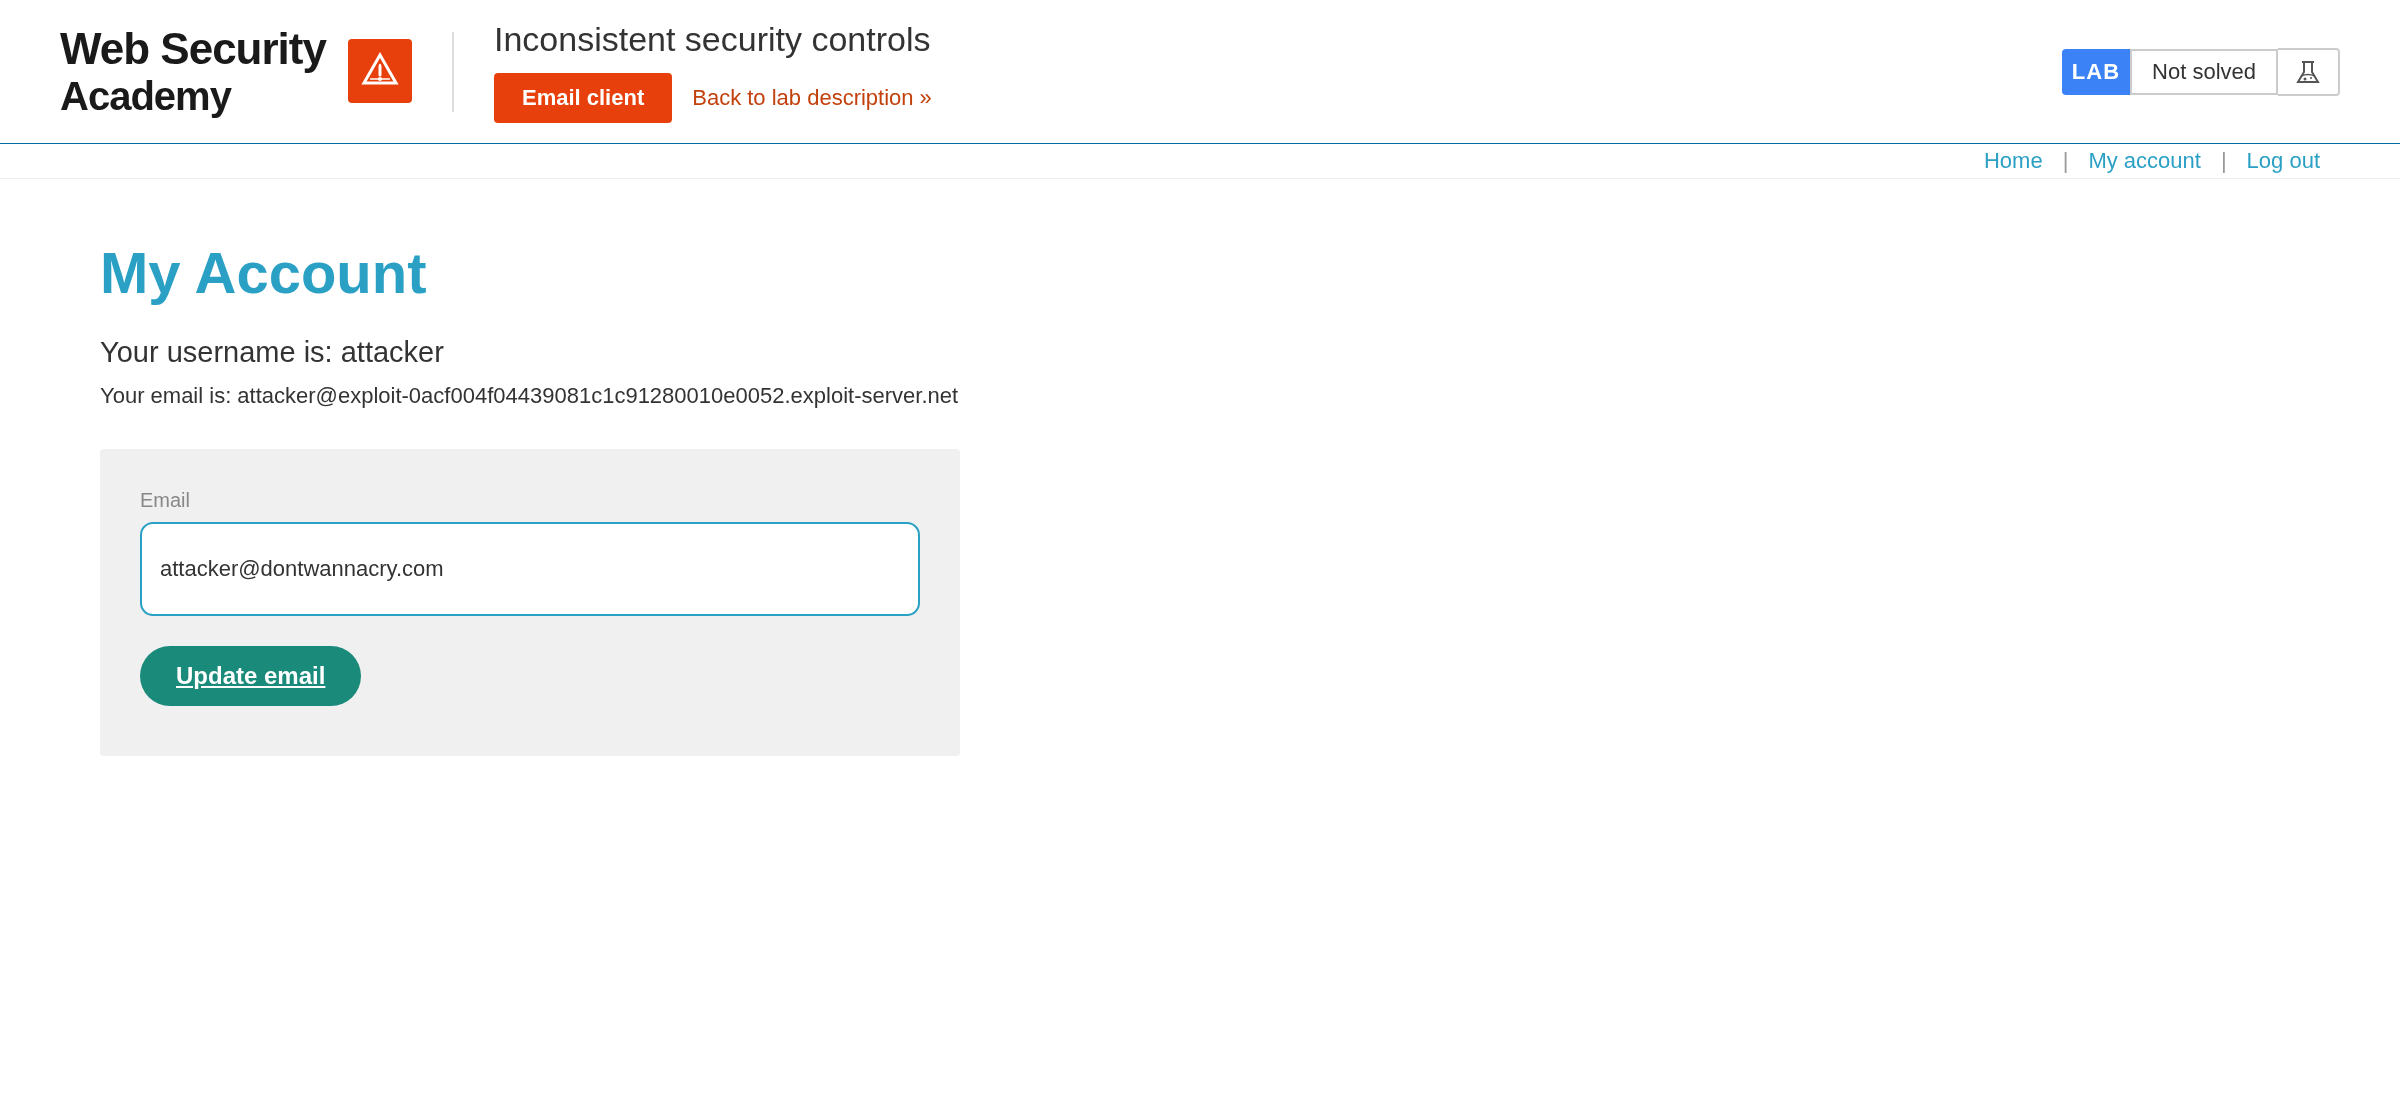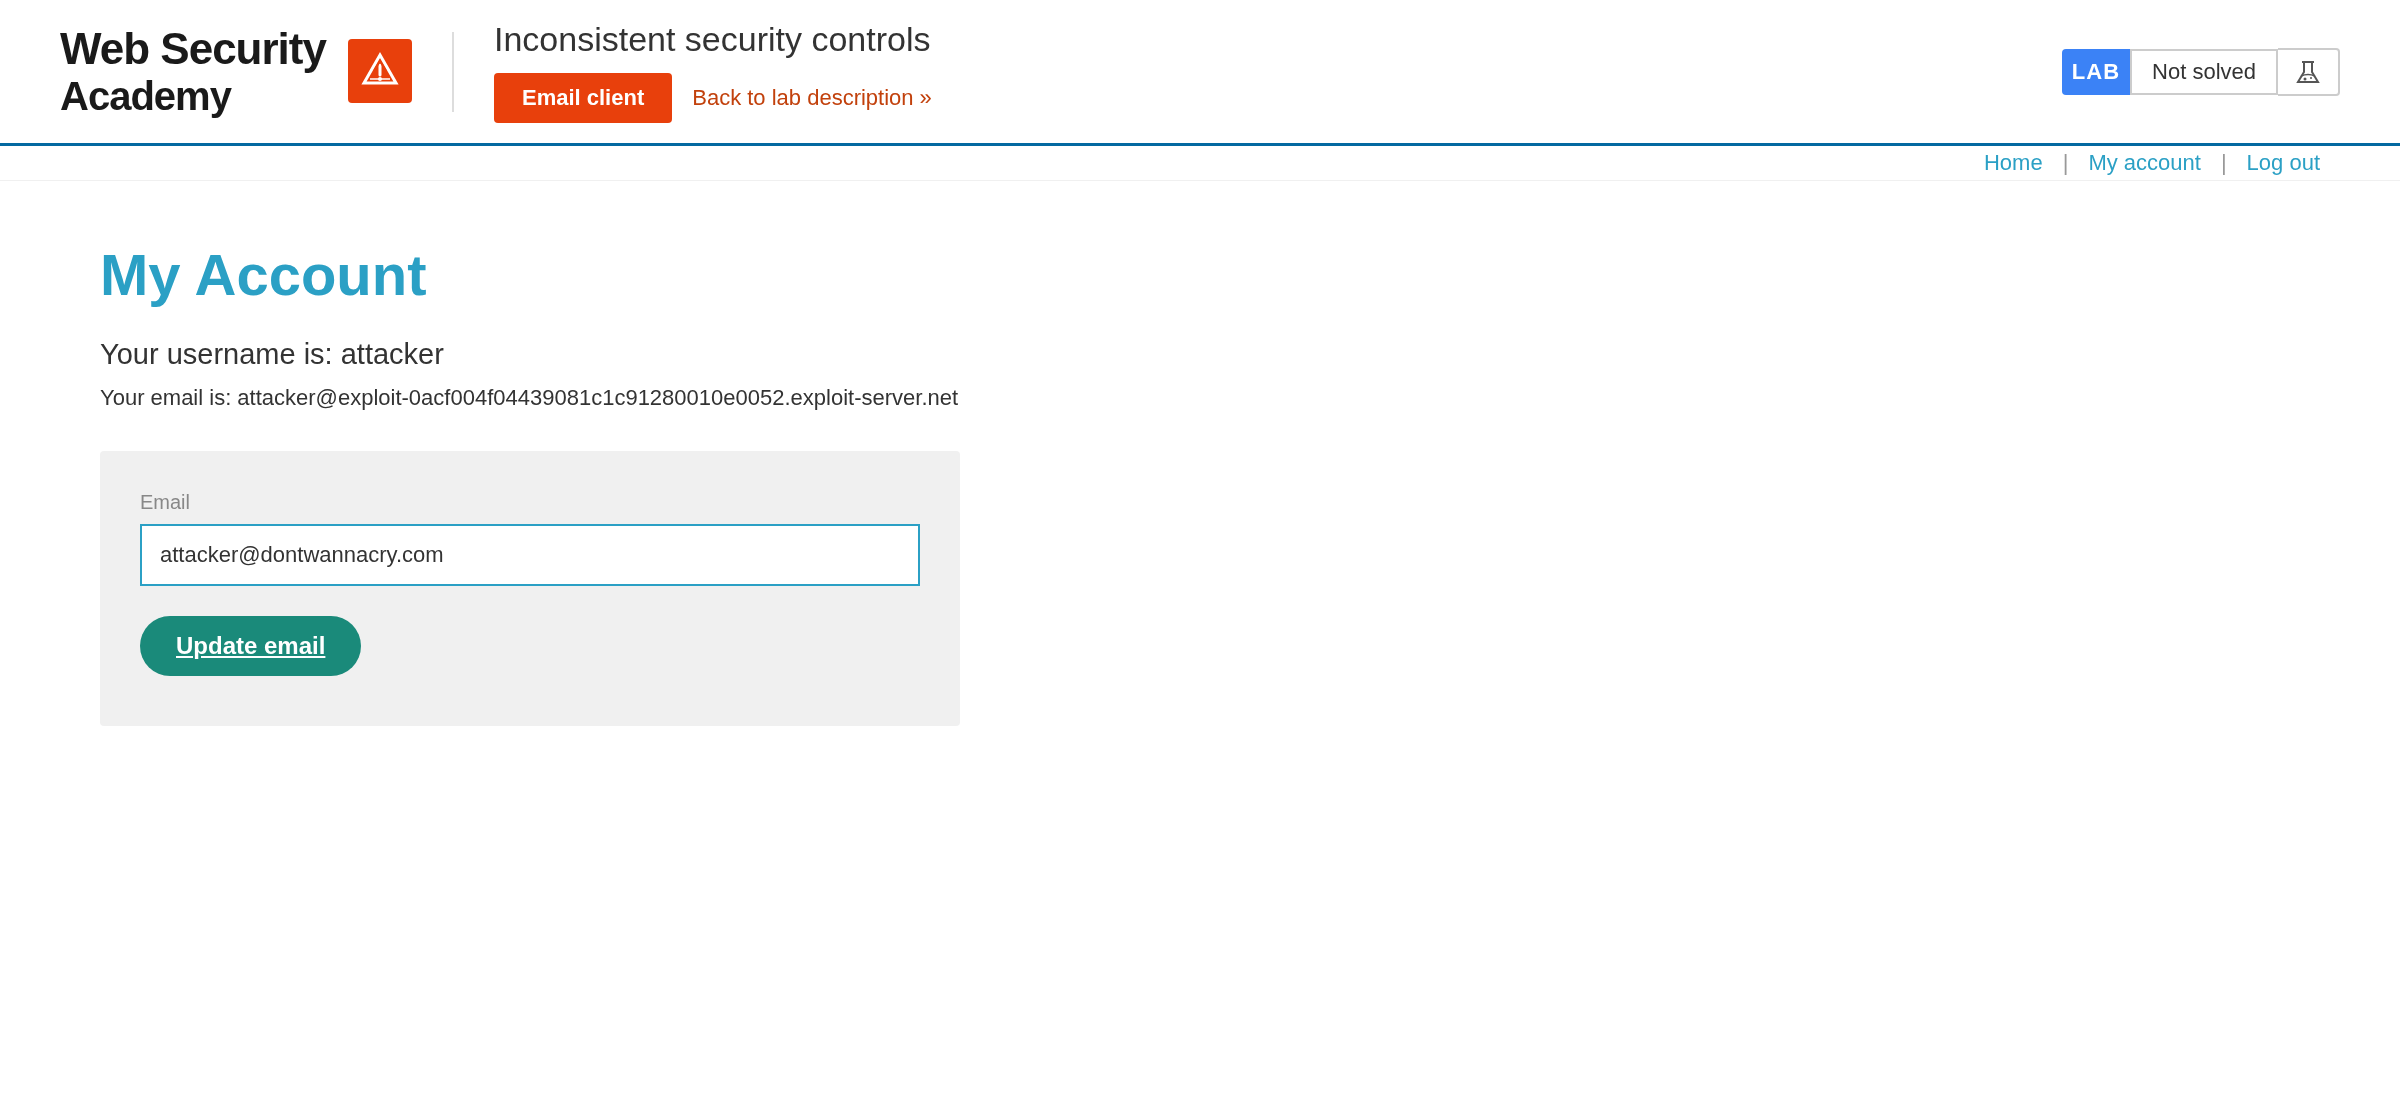--- a/index.html
+++ b/index.html
@@ -14,21 +14,21 @@
       color: #333;
       width: 2400px;
       min-height: 1100px;
     }
 
     
     .header {
       display: flex;
       align-items: center;
       padding: 20px 60px;
-      border-bottom: 3px solid #0369a1;
+      border-bottom: 1px solid #0369a1;
       background: #fff;
       position: relative;
     }
 
     .logo-area {
       display: flex;
       align-items: center;
       gap: 0;
     }
 
@@ -196,24 +196,24 @@
 
     .form-label {
       font-size: 20px;
       color: #888;
       margin-bottom: 10px;
       display: block;
     }
 
     .email-input {
       width: 100%;
-      padding: 16px 18px;
+      padding: 32px 18px;
       font-size: 22px;
       border: 2px solid #2ba0c5;
-      border-radius: 0;
+      border-radius: 13px;
       background: #fff;
       color: #333;
       outline: none;
       margin-bottom: 30px;
     }
 
     .update-email-btn {
       background: #1a8a7a;
       color: #fff;
       border: none;

